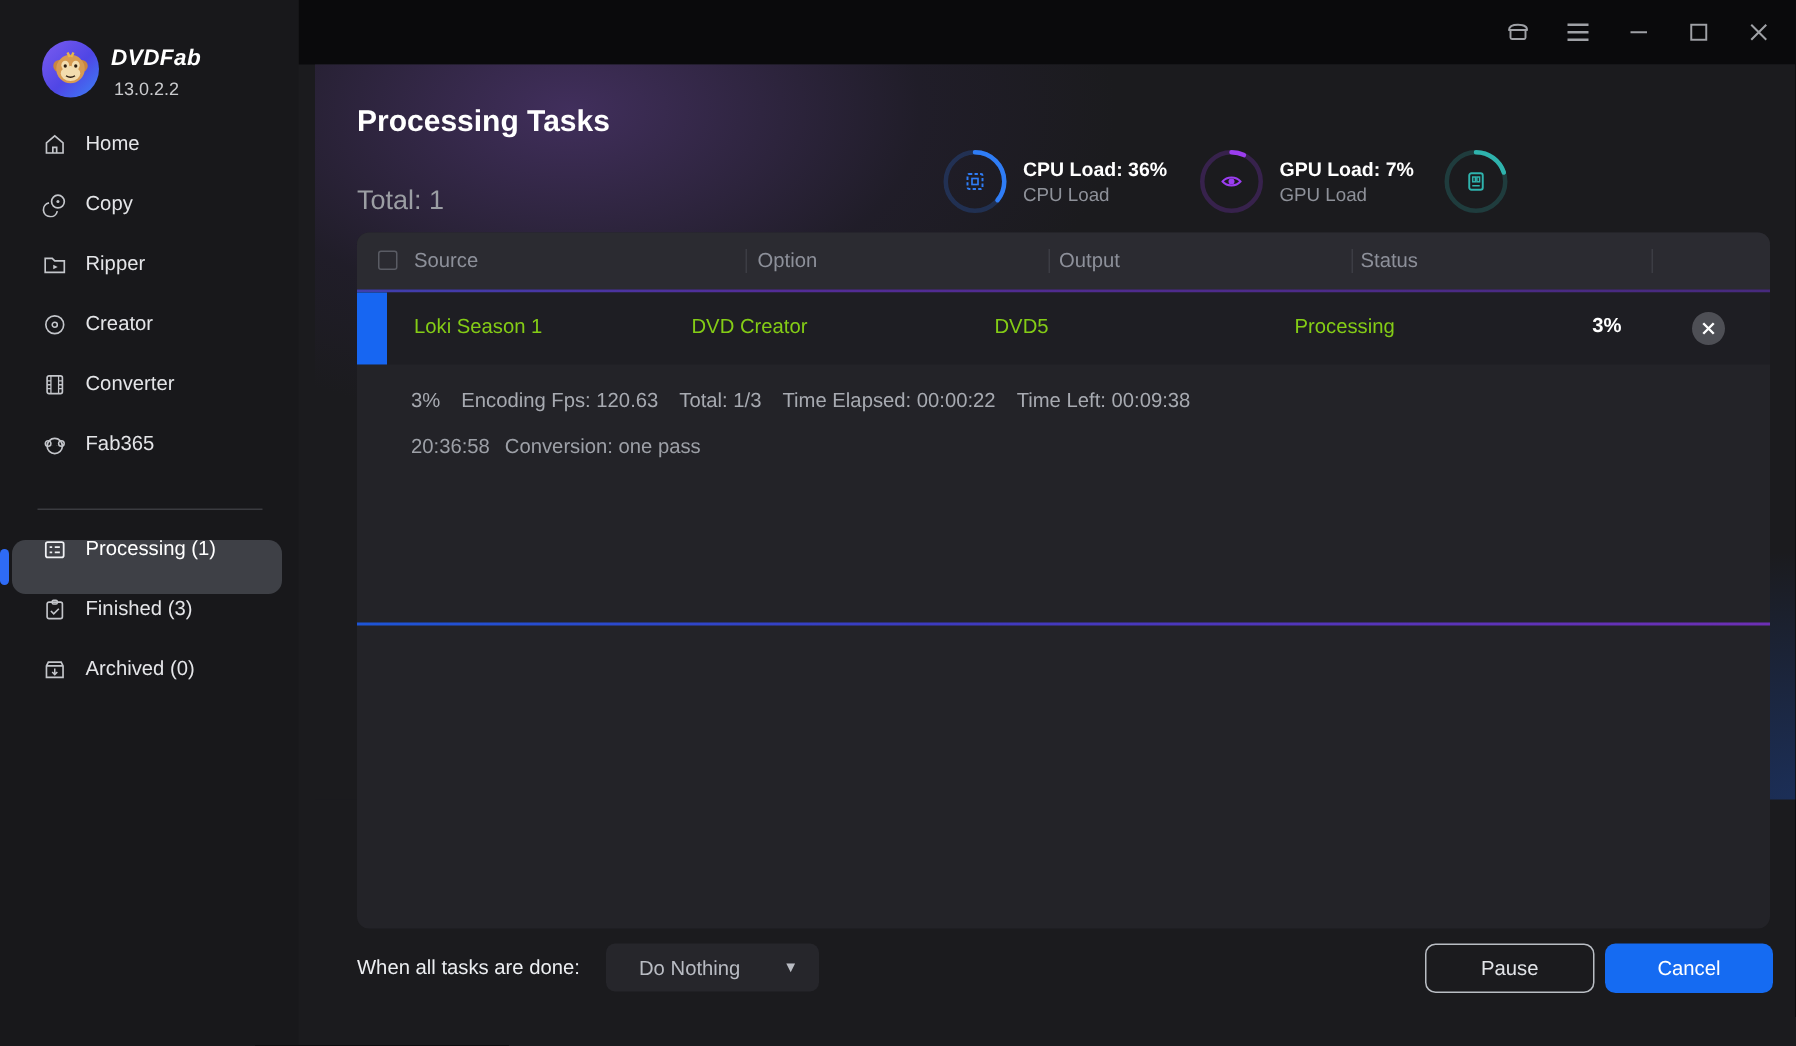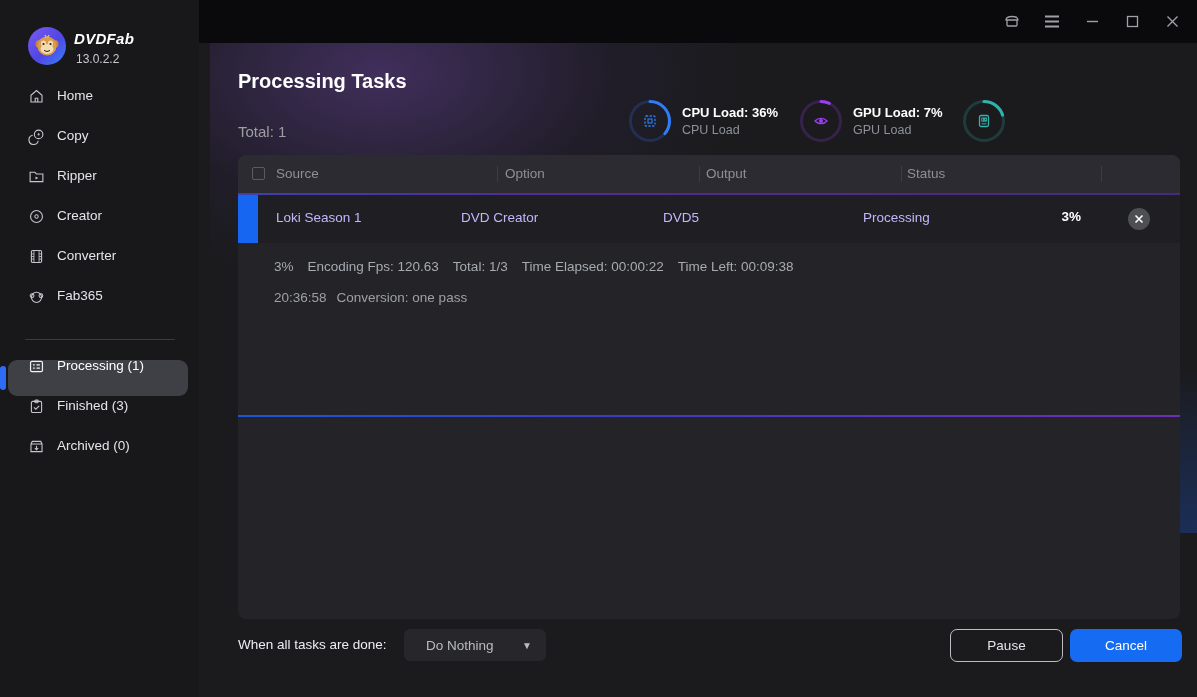--- a/index.html
+++ b/index.html
@@ -29,21 +29,21 @@
   .nav-item.selected .nlabel{color:#ffffff;}
   .nav-item.selected .nico{color:#f0f1f4;}
 
   
   .main{position:absolute;left:210px;top:43px;width:998px;height:490px;
     background:
       radial-gradient(520px 300px at 170px 30px, rgba(96,63,143,.55), rgba(50,36,78,.22) 45%, transparent 70%),
       radial-gradient(430px 270px at 100% 102%, rgba(28,82,192,.38), transparent 65%),
       #1b1b1e;}
   .page-title{position:absolute;left:28px;top:27px;color:#ffffff;font-size:20px;font-weight:700;}
-  .total-label{position:absolute;left:28px;top:80px;color:#9b9ea3;font-size:15px;}
+  .total-label{position:absolute;left:28px;top:80px;color:#9b9ea3;font-size:18px;}
 
   
   .stat{position:absolute;top:56px;display:flex;align-items:center;gap:10px;}
   .ringwrap{position:relative;width:44px;height:44px;}
   .ringwrap svg.ring{position:absolute;left:0;top:0;}
   .ring .track{fill:none;stroke-width:3;opacity:.22;}
   .ring .arc{fill:none;stroke-width:3;stroke-linecap:round;}
   .ring-icon{position:absolute;left:13px;top:13px;width:18px;height:18px;}
   .stat-value{color:#ffffff;font-size:13px;font-weight:700;white-space:nowrap;}
   .stat-label{color:#8e9199;font-size:12.5px;margin-top:3px;}
@@ -51,21 +51,21 @@
   
   .panel{position:absolute;left:28px;top:112px;width:942px;height:464px;background:#232328;border-radius:8px;}
   .thead{position:absolute;left:0;top:0;width:942px;height:38px;background:#2b2b31;border-radius:8px 8px 0 0;}
   .thead .col{position:absolute;top:11px;color:#8d909a;font-size:13.5px;}
   .thead .sep{position:absolute;top:11px;width:1px;height:16px;background:#3c3d44;}
   .checkbox{position:absolute;left:14px;top:12px;width:13px;height:13px;border:1px solid #5a5c64;border-radius:2px;background:transparent;cursor:pointer;}
   .header-line{position:absolute;left:0;top:38px;width:942px;height:2px;
     background:linear-gradient(90deg,#3f3fae 0%,#532c96 30%,#472a7d 100%);}
   .trow{position:absolute;left:0;top:40px;width:942px;height:48px;background:#1e1e23;cursor:pointer;}
   .row-accent{position:absolute;left:0;top:0;width:20px;height:48px;background:#1766f2;}
-  .trow .cell{position:absolute;top:15px;color:#c4b5fd;font-size:13.5px;}
+  .trow .cell{position:absolute;top:15px;color:#84cc16;font-size:13.5px;}
   .trow .pct{position:absolute;top:14px;right:99px;color:#ffffff;font-size:13.5px;font-weight:700;}
   .row-close{position:absolute;top:13px;right:30px;width:22px;height:22px;border-radius:50%;background:#4e4f55;
     display:flex;align-items:center;justify-content:center;cursor:pointer;}
   .progress-line{position:absolute;left:36px;top:104px;color:#a7aab1;font-size:13.5px;white-space:nowrap;}
   .progress-line span{margin-right:14px;}
   .log-row{position:absolute;left:36px;color:#9da0a7;font-size:13.5px;white-space:nowrap;}
   .log-row .ltime{margin-right:10px;}
   .group-line{position:absolute;left:0;top:260px;width:942px;height:2px;
     background:linear-gradient(90deg,#1d55d7 0%,#3c3bc0 40%,#6d2fb5 100%);}
 

